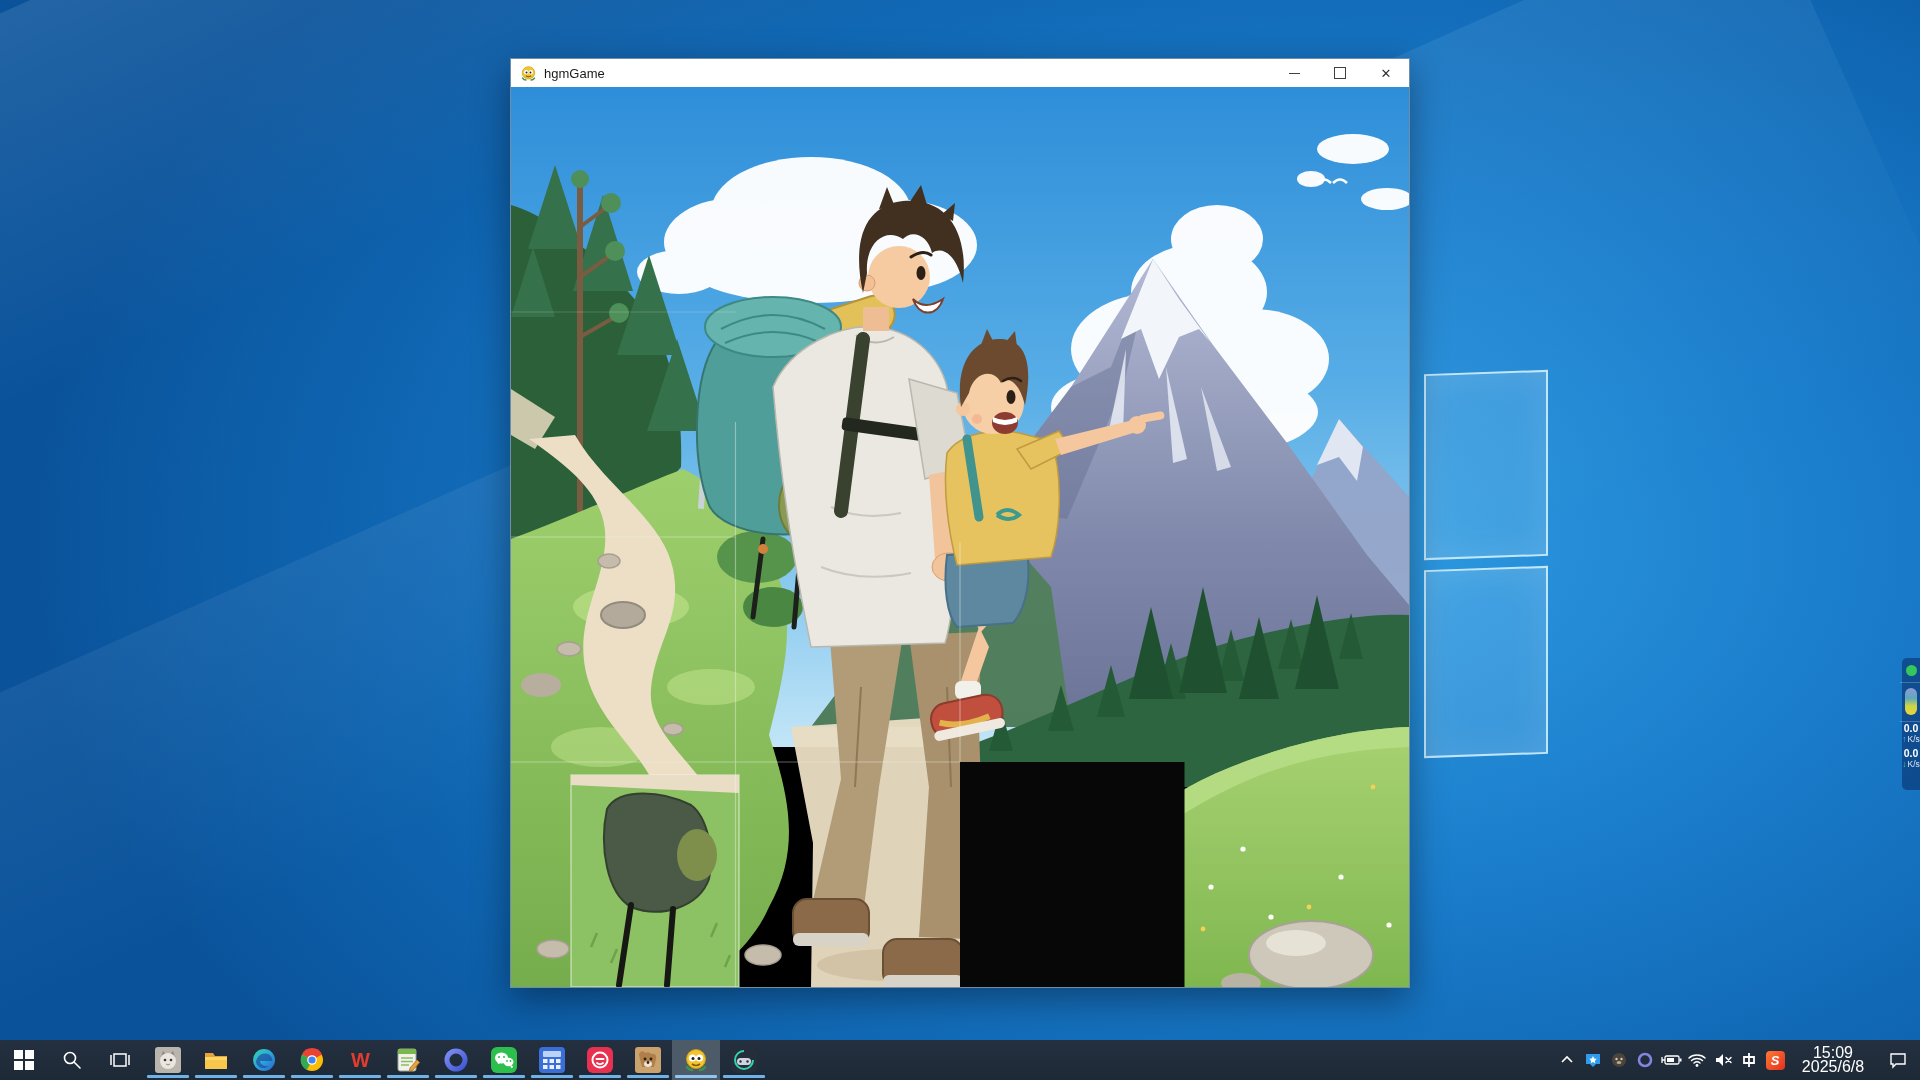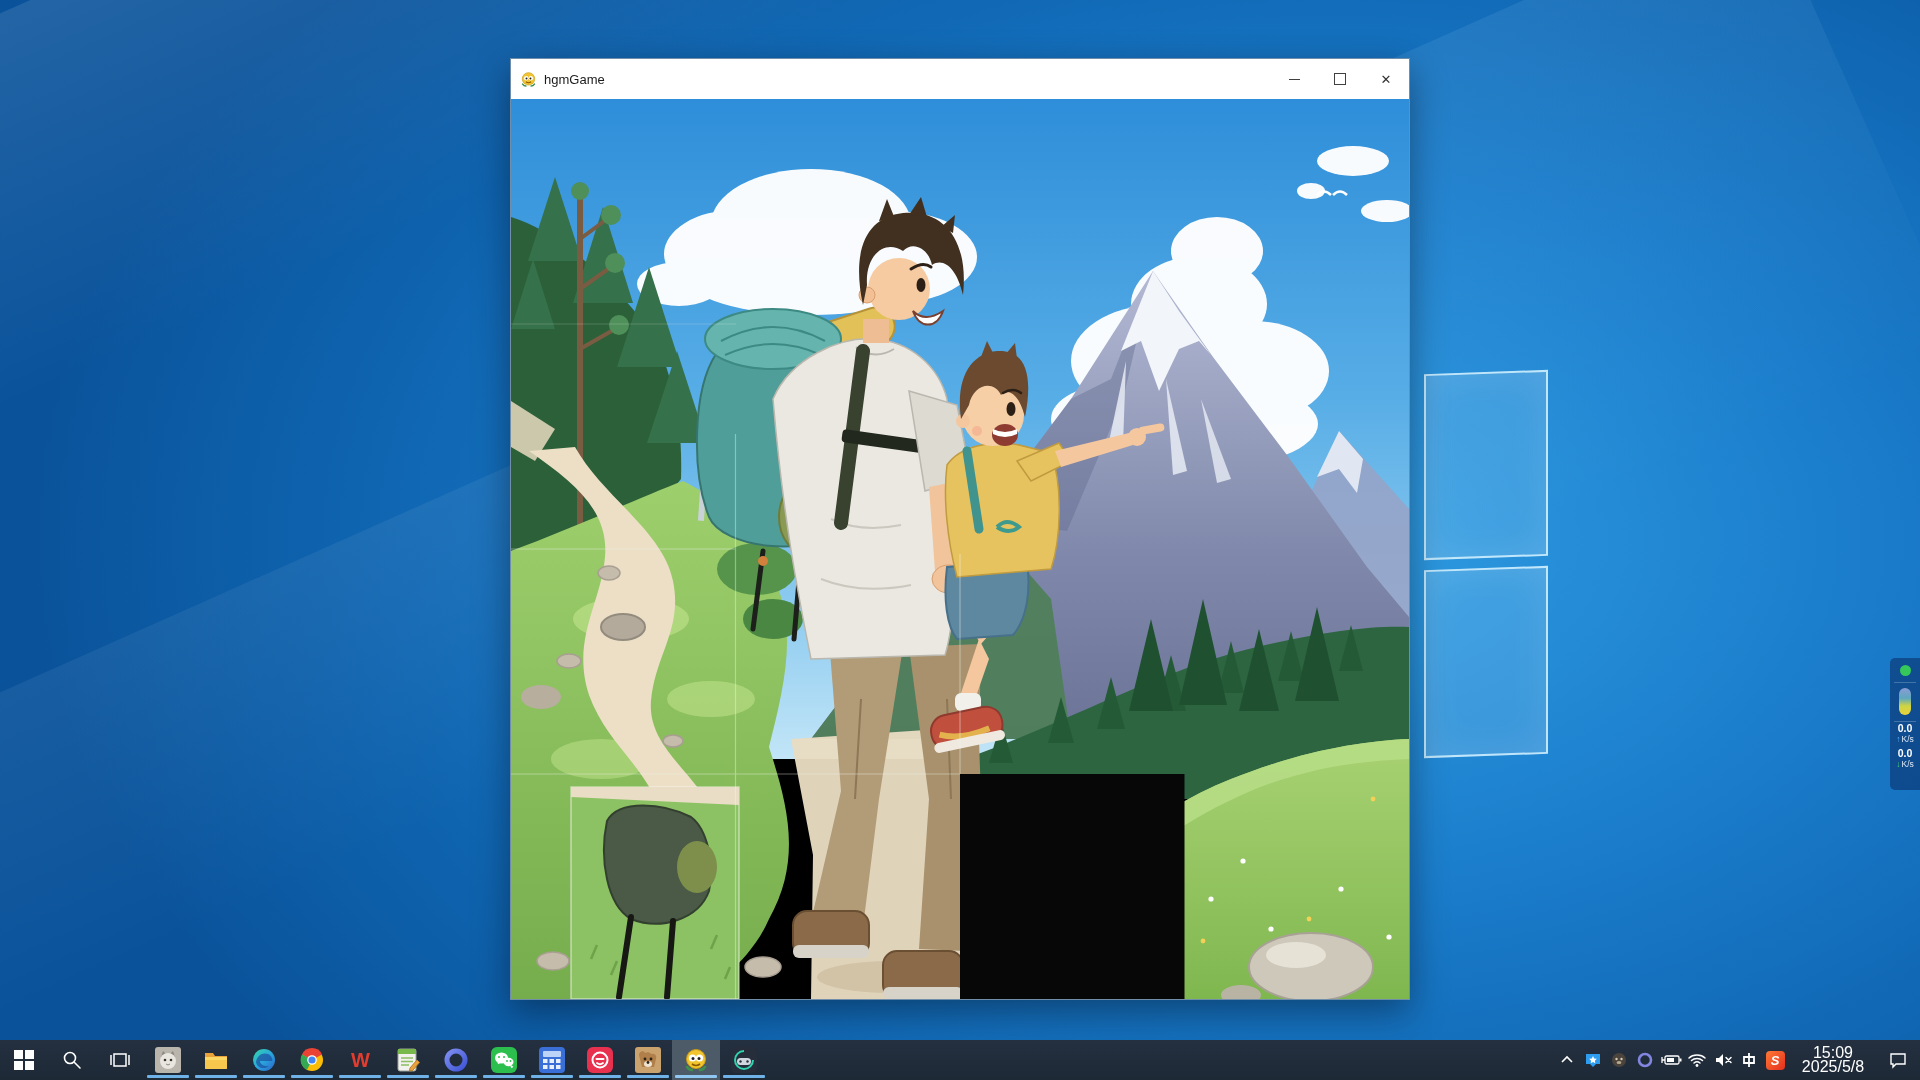--- a/index.html
+++ b/index.html
@@ -16,21 +16,21 @@
   .pane{position:absolute;border:2px solid rgba(215,243,255,.85);background:rgba(180,230,255,.18);
     transform:skewY(-2deg);box-shadow:inset 0 0 40px rgba(255,255,255,.12);}
   .pane.tl{left:1180px;top:312px;width:226px;height:238px;}
   .pane.tr{left:1424px;top:372px;width:120px;height:182px;}
   .pane.bl{left:1180px;top:564px;width:226px;height:198px;}
   .pane.br{left:1424px;top:568px;width:120px;height:184px;}
 
   
   .window{position:absolute;left:510px;top:58px;width:898px;background:#fff;
     border:1px solid rgba(35,80,125,.65);box-shadow:0 12px 34px rgba(0,0,10,.4);}
-  .titlebar{height:40px;background:#fff;display:flex;align-items:center;}
+  .titlebar{height:28px;background:#fff;display:flex;align-items:center;}
   .titlebar .appicon{margin:0 7px 0 9px;display:flex;}
   .titlebar .title{font-size:13px;color:#1b1b1b;flex:1 1 auto;}
   .wbtn{width:46px;height:32px;display:flex;align-items:center;justify-content:center;color:#404040;}
   .wbtn .min-glyph{width:11px;height:1px;background:#404040;display:block;}
   .wbtn .max-glyph{width:10px;height:10px;border:1px solid #404040;display:block;}
   .wbtn .close-glyph{font-size:13px;line-height:13px;color:#333;}
   .canvas{width:898px;height:900px;position:relative;background:#000;}
   .canvas svg{display:block;}
 
   
@@ -45,21 +45,21 @@
   .glyph{display:flex;align-items:center;justify-content:center;}
   .wps-glyph{font-weight:800;font-size:20px;color:#e23c2e;letter-spacing:-1px;}
   .sogou-glyph{width:19px;height:19px;border-radius:4px;background:linear-gradient(135deg,#ff7a35,#e42f1e);
     color:#fff;font-weight:800;font-size:13px;font-style:italic;display:flex;align-items:center;justify-content:center;}
   .tray{margin-left:auto;display:flex;align-items:center;padding-right:2px;}
   .tray-item{width:26px;height:40px;display:flex;align-items:center;justify-content:center;}
   .clock{width:82px;text-align:center;color:#fff;font-size:16px;line-height:14px;padding:0 4px;}
   .tb-item.bubble-slot{width:40px;}
 
   
-  .net-widget{position:absolute;right:0;top:658px;width:30px;height:132px;z-index:40;
+  .net-widget{position:absolute;right:0;top:658px;width:18px;height:132px;z-index:40;
     background:rgba(10,42,100,.55);border-radius:5px 0 0 5px;display:flex;flex-direction:column;
     align-items:center;color:#fff;text-align:right;}
   .nw-dot{width:11px;height:11px;border-radius:50%;background:#35c759;margin:7px 0 6px;}
   .nw-sep{width:22px;height:1px;background:rgba(255,255,255,.22);}
   .nw-pill{width:12px;height:27px;border-radius:6px;margin:5px 0 6px;
     background:linear-gradient(180deg,#8b9bd4 0%,#5fa8bf 38%,#ccd445 66%,#e7d43c 100%);}
   .nw-val{font-size:10.5px;font-weight:bold;line-height:12px;}
   .nw-unit{font-size:8.5px;color:#dfe9f5;line-height:10px;margin-bottom:3px;}
   .arrow{font-size:8.5px;margin-right:1px;}
   .arrow.up{color:#5ab0ff;}
@@ -548,21 +548,21 @@
           <svg width="18" height="18" viewBox="0 0 18 18">
             <path d="M9,2 V16 M4,6 H14 V12 H4 Z" fill="none" stroke="#fff" stroke-width="1.8"></path>
           </svg>
         </div>
         <div class="tray-item">
           <span class="glyph sogou-glyph">S</span>
         </div>
       </div>
     <div class="clock">
       <div>15:09</div>
-      <div>2025/5/8</div>
+      <div>2025/6/8</div>
     </div>
     <div class="tb-item bubble-slot">
       <svg width="20" height="18" viewBox="0 0 20 18">
           <path d="M3,3 h14 v10 h-9 l-3,3 v-3 h-2 Z" fill="none" stroke="#fff" stroke-width="1.4"></path>
         </svg>
     </div>
   </div>
 </div>
 
 </body></html>

